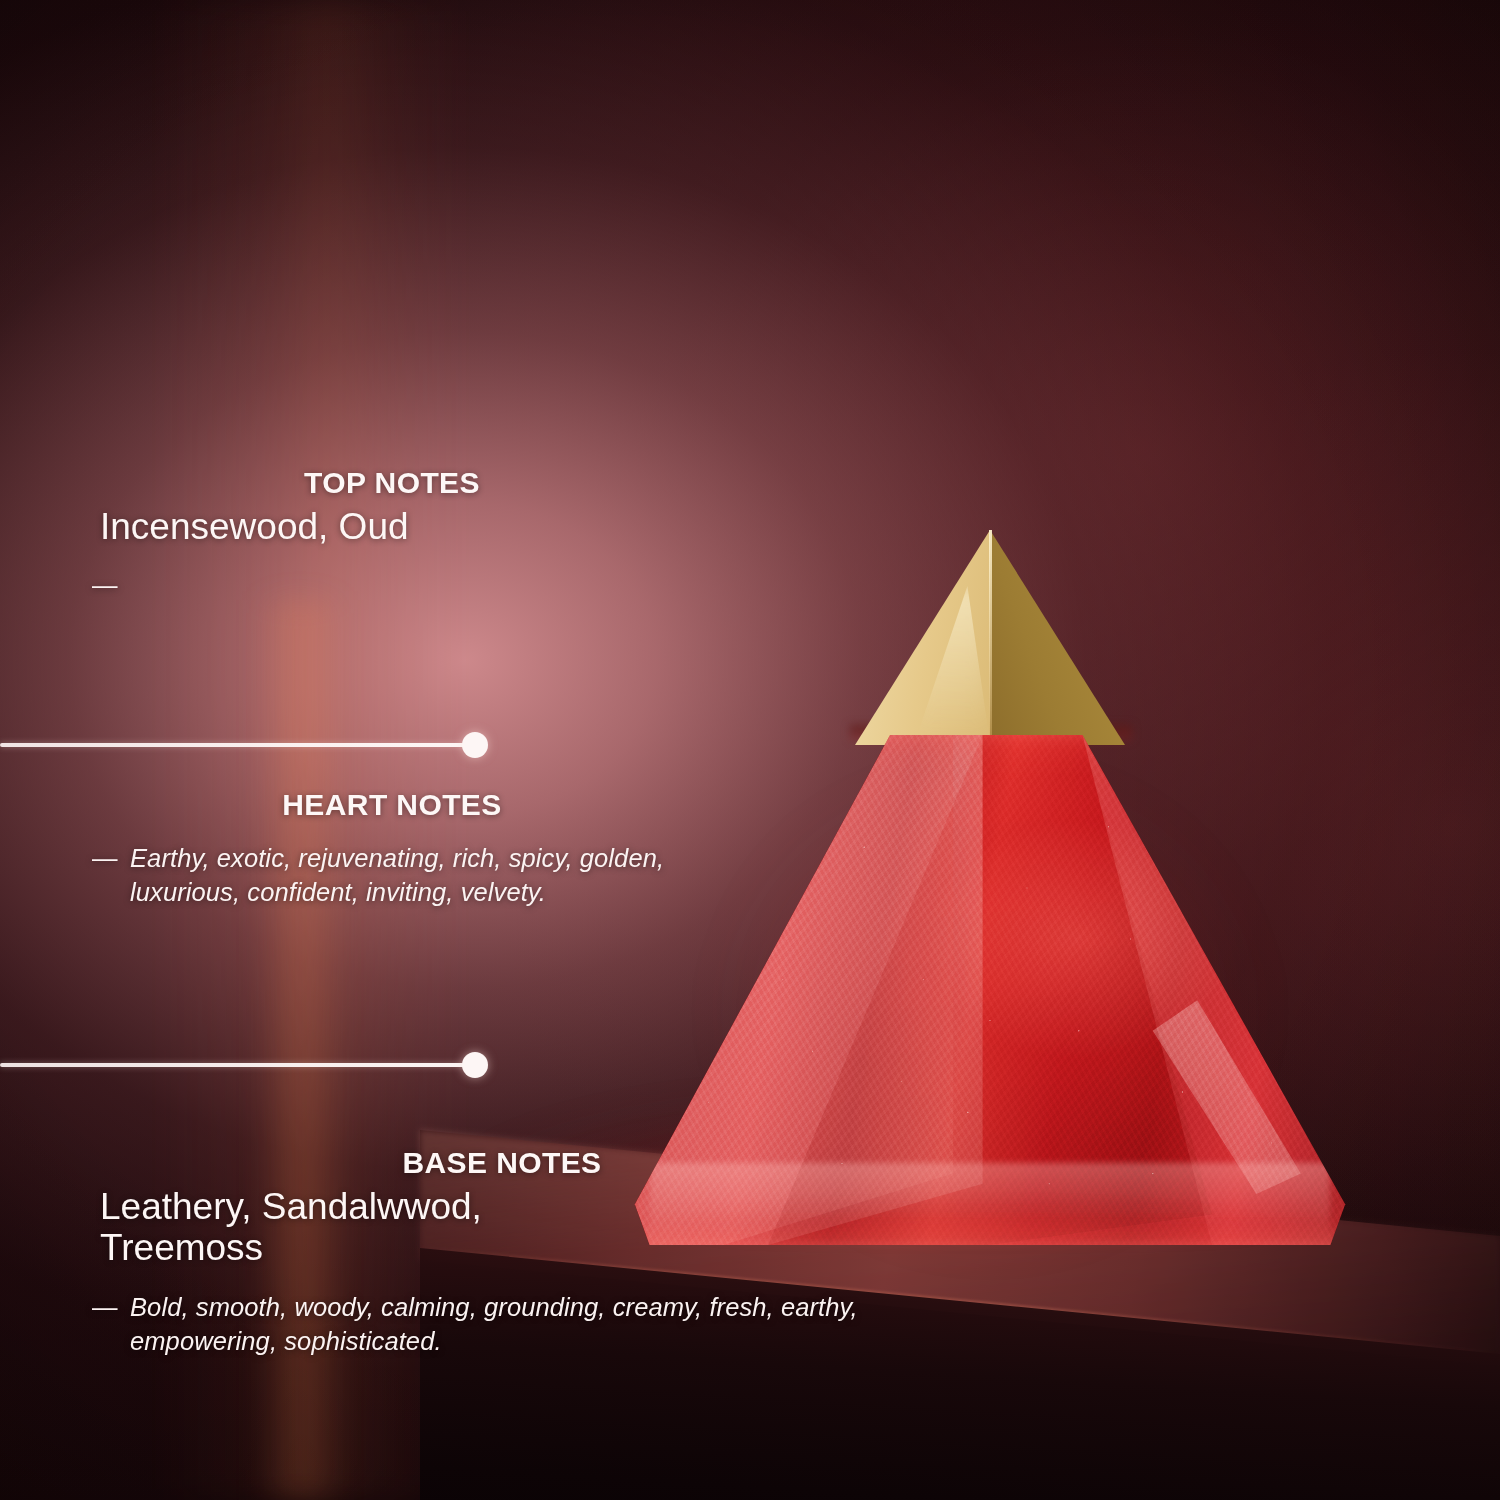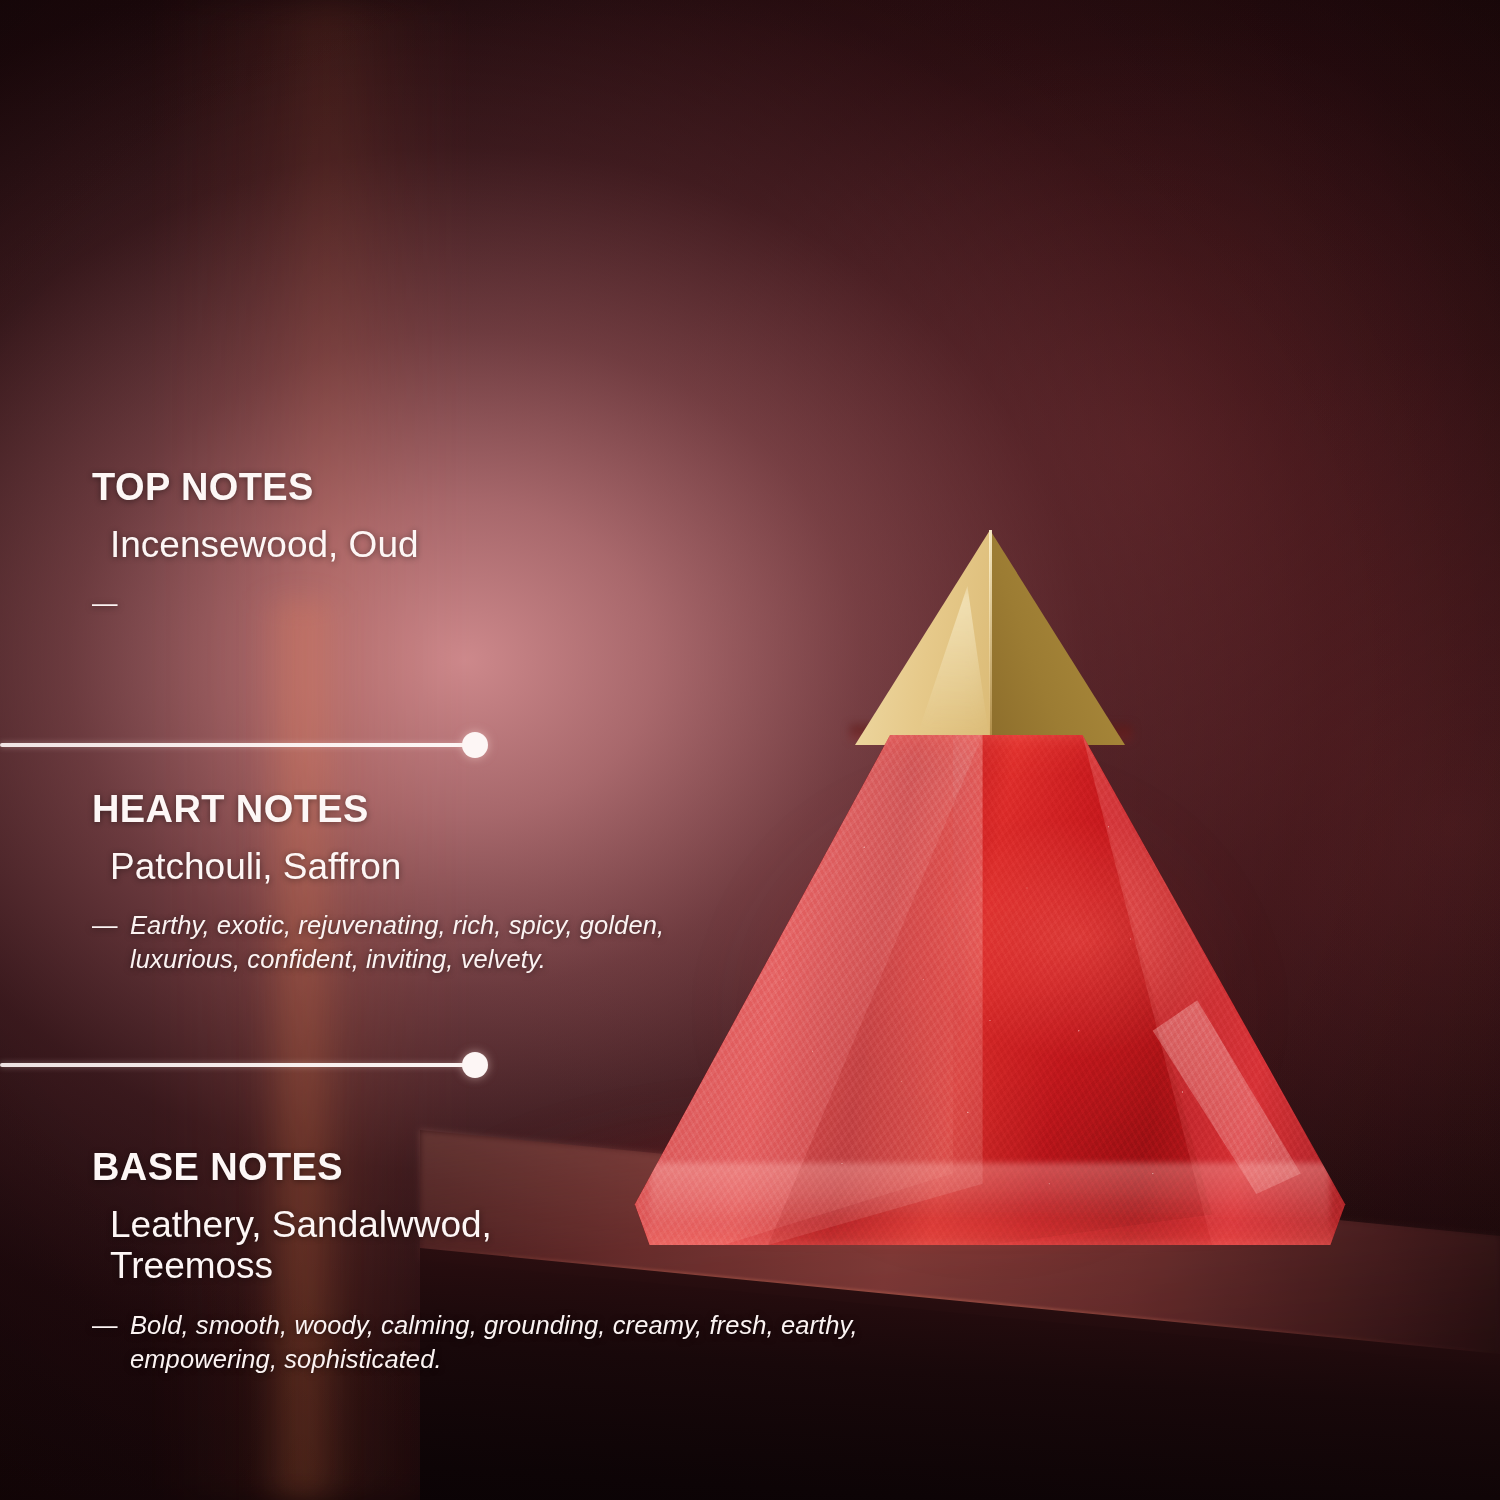--- a/index.html
+++ b/index.html
@@ -247,26 +247,27 @@
     position:absolute;left:60px;top:715px;width:640px;height:70px;
     background:radial-gradient(55% 60% at 50% 10%,
       rgba(255,70,62,0.28) 0%, rgba(170,20,26,0.10) 55%, rgba(90,10,16,0) 85%);
     filter:blur(13px);transform:scaleY(-0.7);transform-origin:top;
   }
 
   
   .notes{position:absolute;left:0;top:0;width:700px;height:1500px;}
   .note-block{position:absolute;left:92px;width:600px;}
   .note-head{
-    font-size:38px;font-weight:700;color:#fdf7f6;letter-spacing:.4px;
+    font-size:30px;font-weight:700;color:#fdf7f6;letter-spacing:.4px;
     line-height:1.0;margin:0 0 6px 0;white-space:nowrap;
     text-shadow:0 1px 6px rgba(0,0,0,0.45);
+    text-align:center;
   }
   .note-sub{
-    font-size:37px;font-weight:400;color:#fdf6f5;line-height:1.12;margin:18px;
+    font-size:37px;font-weight:400;color:#fdf6f5;line-height:1.12;margin:8px;
     text-shadow:0 1px 6px rgba(0,0,0,0.45);
   }
   .note-desc{
     position:relative;margin:22px 0 0 0;padding-left:38px;
     font-size:25.5px;font-style:italic;font-weight:400;color:#fbf3f2;
     line-height:1.32;letter-spacing:.1px;
     text-shadow:0 1px 6px rgba(0,0,0,0.5);
   }
   .note-desc .dash{
     position:absolute;left:0;top:0;font-style:normal;
@@ -361,21 +362,20 @@
       </p>
     </div>
 
     <div class="divider d1">
       <div class="line"></div>
       <div class="dot"></div>
     </div>
 
     <div class="note-block b-heart">
       <p class="note-head">HEART NOTES</p>
-      <p class="note-sub">Patchouli, Saffron</p>
       <p class="note-desc">
         <span class="dash">—</span>
         <span>Earthy, exotic, rejuvenating, rich, spicy, golden, luxurious, confident, inviting, velvety.</span>
       </p>
     </div>
 
     <div class="divider d2">
       <div class="line"></div>
       <div class="dot"></div>
     </div>

